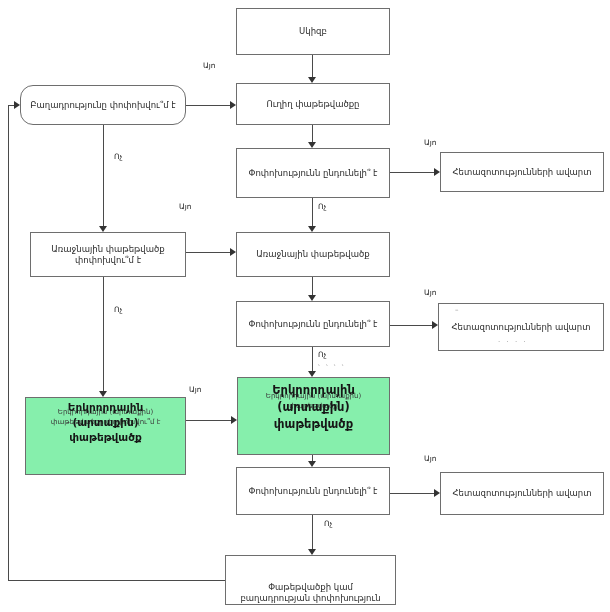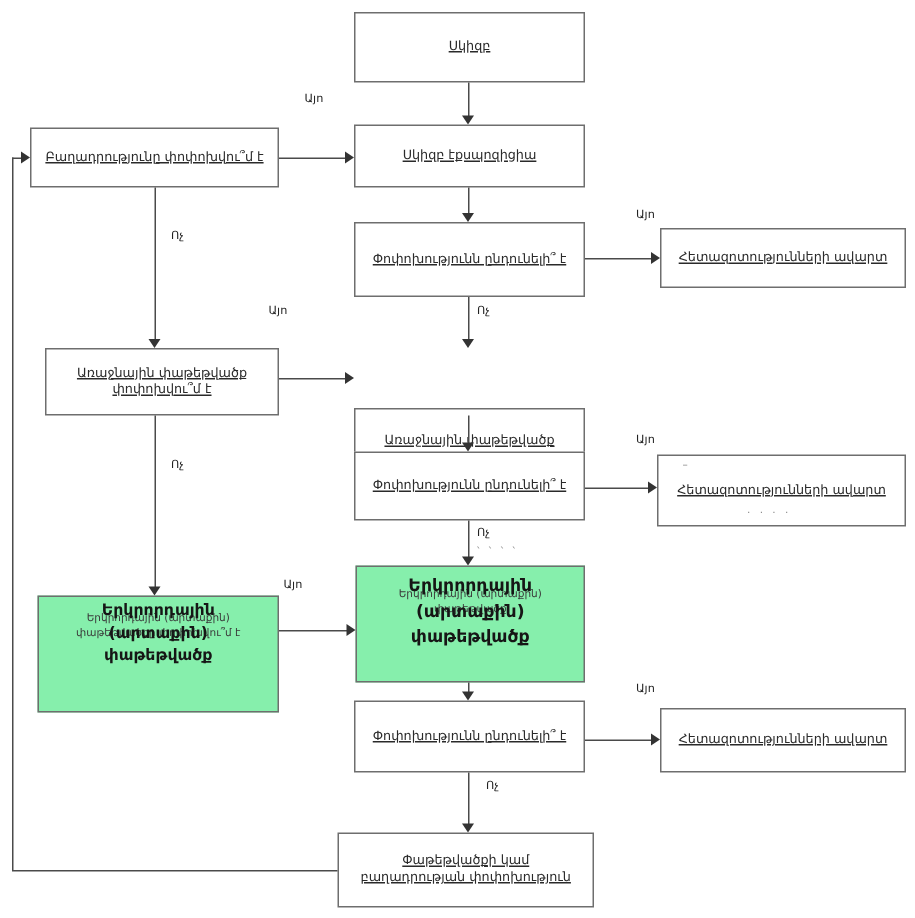--- a/index.html
+++ b/index.html
@@ -5,21 +5,21 @@
   html,body{margin:0;padding:0;background:#ffffff;}
   .canvas{
     position:relative;width:610px;height:612px;background:#ffffff;
     font-family:"DejaVu Sans",sans-serif;color:#2a2a2a;overflow:hidden;
   }
   .box{
     position:absolute;border:1px solid #6e6e6e;background:#fff;
     display:flex;align-items:center;justify-content:center;text-align:center;
     font-size:8.5px;line-height:11px;color:#2a2a2a;box-sizing:border-box;
   }
-  .box .txt{display:block;text-decoration:underline;}
+  .box .txt{display:block;}
   .vline{position:absolute;width:1px;background:#4a4a4a;}
   .hline{position:absolute;height:1px;background:#4a4a4a;}
   .ah-down{position:absolute;width:0;height:0;
     border-left:4px solid transparent;border-right:4px solid transparent;
     border-top:6px solid #333;}
   .ah-right{position:absolute;width:0;height:0;
     border-top:4px solid transparent;border-bottom:4px solid transparent;
     border-left:6px solid #333;}
   .elabel{position:absolute;font-size:7.5px;color:#222;line-height:9px;font-family:Liberation Serif, serif;}
   .overlap-box{position:absolute;border:1px solid #6e6e6e;background:#86efac;box-sizing:border-box;}
@@ -33,41 +33,41 @@
 </style>
 </head>
 <body>
 
 <div class="canvas">
 
   <div class="box" style="left:236px;top:8px;width:154px;height:47px;">
     <span class="txt">Սկիզբ</span>
   </div>
 
-  <div class="box" style="left:20px;top:85px;width:166px;height:40px;">
+  <div class="box" style="left:20px;top:85px;width:166px;height:40px;border-radius:13px;">
     <span class="txt">Բաղադրությունը փոփոխվու՞մ է</span>
   </div>
 
   <div class="box" style="left:236px;top:83px;width:154px;height:42px;">
-    <span class="txt">Սկիզբ էքսպոզիցիա</span>
+    <span class="txt">Ուղիղ փաթեթվածքը</span>
   </div>
 
   <div class="box" style="left:236px;top:148px;width:154px;height:50px;">
     <span class="txt">Փոփոխությունն ընդունելի՞ է</span>
   </div>
 
   <div class="box" style="left:440px;top:152px;width:164px;height:40px;">
     <span class="txt">Հետազոտությունների ավարտ</span>
   </div>
 
   <div class="box" style="left:30px;top:232px;width:156px;height:45px;">
     <span class="txt" style="max-width:126px;">Առաջնային փաթեթվածք փոփոխվու՞մ է</span>
   </div>
 
-  <div class="box" style="left:236px;top:232px;width:154px;height:45px;margin-top:40px;">
+  <div class="box" style="left:236px;top:232px;width:154px;height:45px;">
     <span class="txt">Առաջնային փաթեթվածք</span>
   </div>
 
   <div class="box" style="left:236px;top:301px;width:154px;height:46px;">
     <span class="txt">Փոփոխությունն ընդունելի՞ է</span>
   </div>
 
   <div class="box" style="left:438px;top:303px;width:166px;height:48px;">
     <span class="txt">Հետազոտությունների ավարտ</span>
   </div>
@@ -94,21 +94,21 @@
   <span class="artifact" style="left:318px;top:364px;">՝ ՝ ՝ ՝</span>
 
   <div class="box" style="left:236px;top:467px;width:154px;height:48px;">
     <span class="txt">Փոփոխությունն ընդունելի՞ է</span>
   </div>
 
   <div class="box" style="left:440px;top:472px;width:164px;height:43px;">
     <span class="txt">Հետազոտությունների ավարտ</span>
   </div>
 
-  <div class="box" style="left:225px;top:555px;width:171px;height:50px;">
+  <div class="box" style="left:225px;top:555px;width:171px;height:50px;align-items:flex-end;">
     <span class="txt" style="max-width:150px;">Փաթեթվածքի կամ բաղադրության փոփոխություն</span>
   </div>
 
   <div class="vline" style="left:312px;top:55px;height:23px;"></div>
   <div class="ah-down" style="left:308px;top:77px;"></div>
 
   <div class="vline" style="left:312px;top:125px;height:18px;"></div>
   <div class="ah-down" style="left:308px;top:142px;"></div>
 
   <div class="vline" style="left:312px;top:198px;height:29px;"></div>

